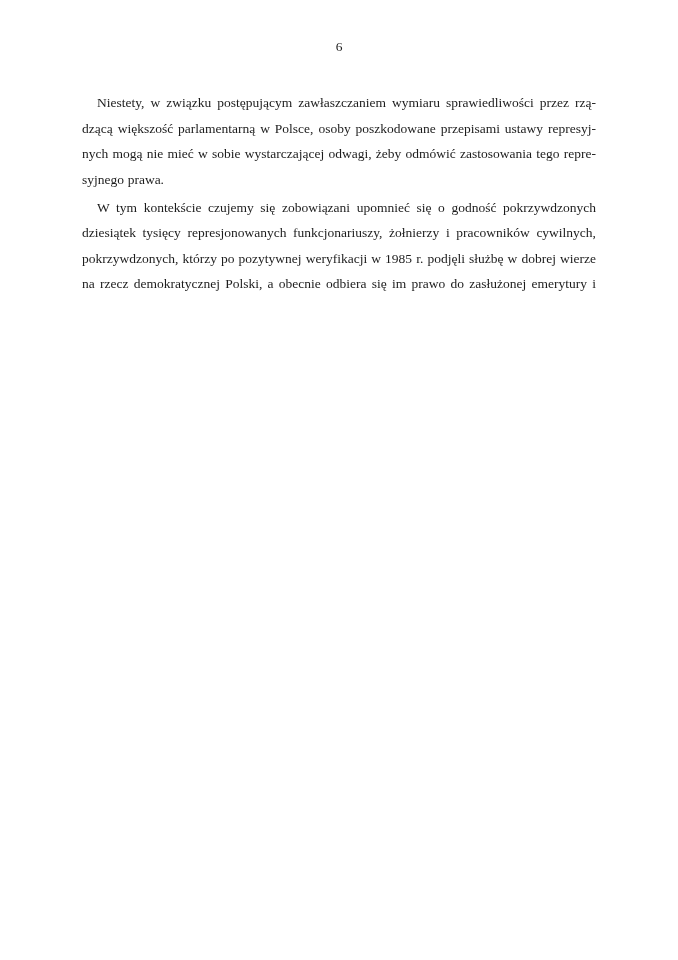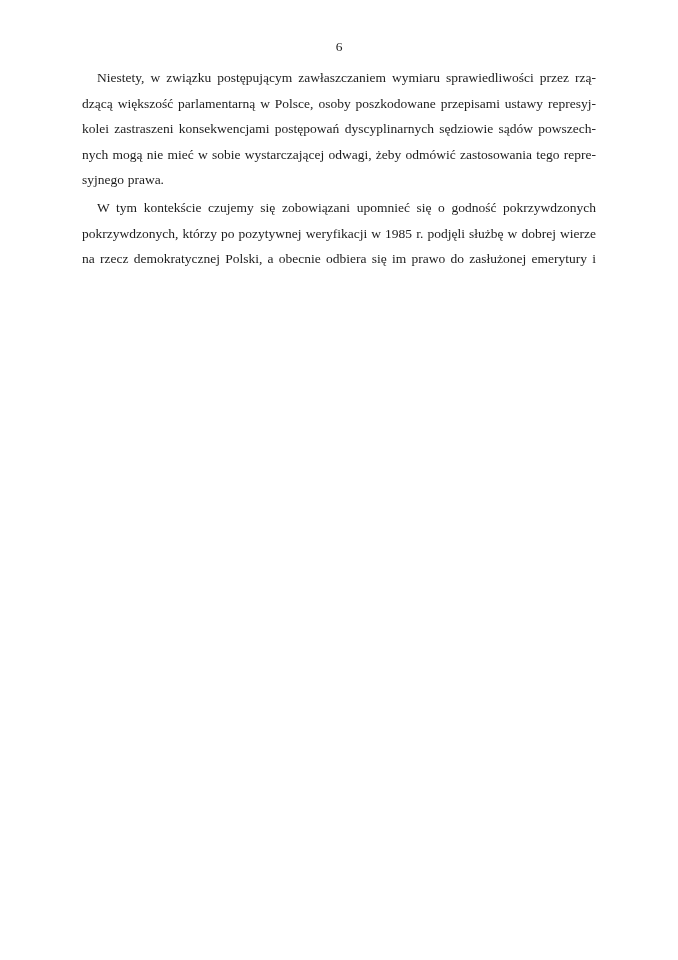--- a/index.html
+++ b/index.html
@@ -24,21 +24,21 @@
     position: absolute;
     top: 40px;
     left: 0;
     width: 100%;
     text-align: center;
     font-size: 13.5px;
     line-height: 14px;
   }
   .content {
     position: absolute;
-    top: 65px;
+    top: 90px;
     left: 82px;
     width: 514px;
     font-size: 13.5px;
     line-height: 25.5px;
   }
   .para + .para {
     margin-top: 2.5px;
   }
   .line {
     text-align: justify;
@@ -58,26 +58,26 @@
 
 <div class="page">
 
   <div class="page-number">6</div>
 
   <div class="content">
 
     <div class="para">
       <div class="line first">Niestety, w związku postępującym zawłaszczaniem wymiaru sprawiedliwości przez rzą-</div>
       <div class="line">dzącą większość parlamentarną w Polsce, osoby poszkodowane przepisami ustawy represyj-</div>
-      <div class="line">kolei zastraszeni konsekwencjami postępowań dyscyplinarnych sędziowie sądów powszech-</div>
       <div class="line">nych mogą nie mieć w sobie wystarczającej odwagi, żeby odmówić zastosowania tego repre-</div>
       <div class="line last">syjnego prawa.</div>
     </div>
 
     <div class="para">
       <div class="line first">W tym kontekście czujemy się zobowiązani upomnieć się o godność pokrzywdzonych</div>
+      <div class="line">dziesiątek tysięcy represjonowanych funkcjonariuszy, żołnierzy i pracowników cywilnych,</div>
       <div class="line">pokrzywdzonych, którzy po pozytywnej weryfikacji w 1985 r. podjęli służbę w dobrej wierze</div>
       <div class="line">na rzecz demokratycznej Polski, a obecnie odbiera się im prawo do zasłużonej emerytury i</div>
     </div>
 
   </div>
 
 </div>
 
 </body></html>

